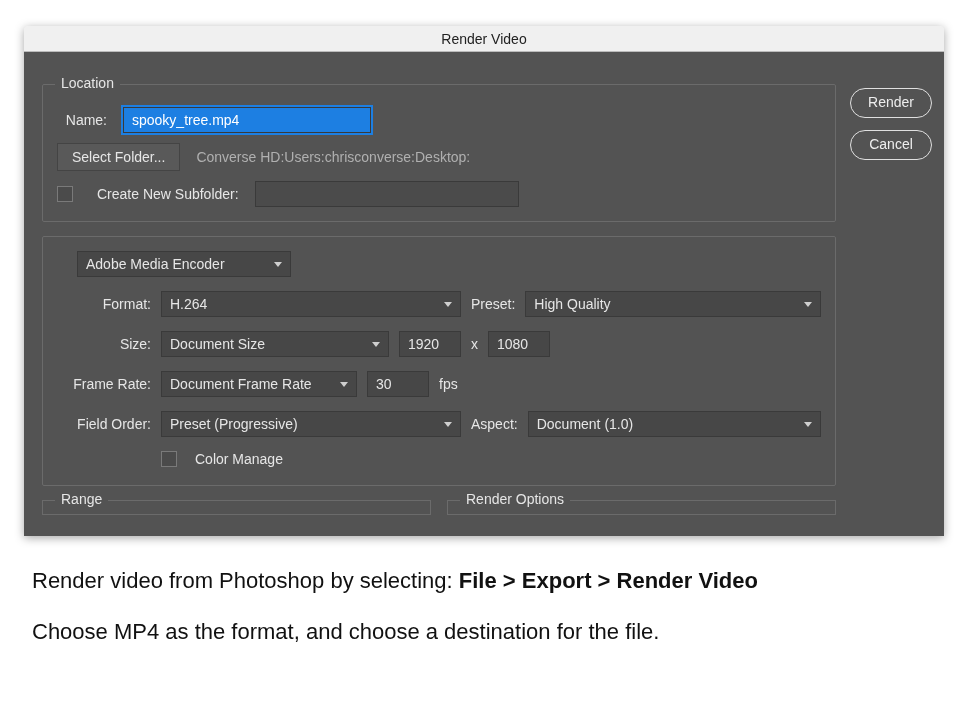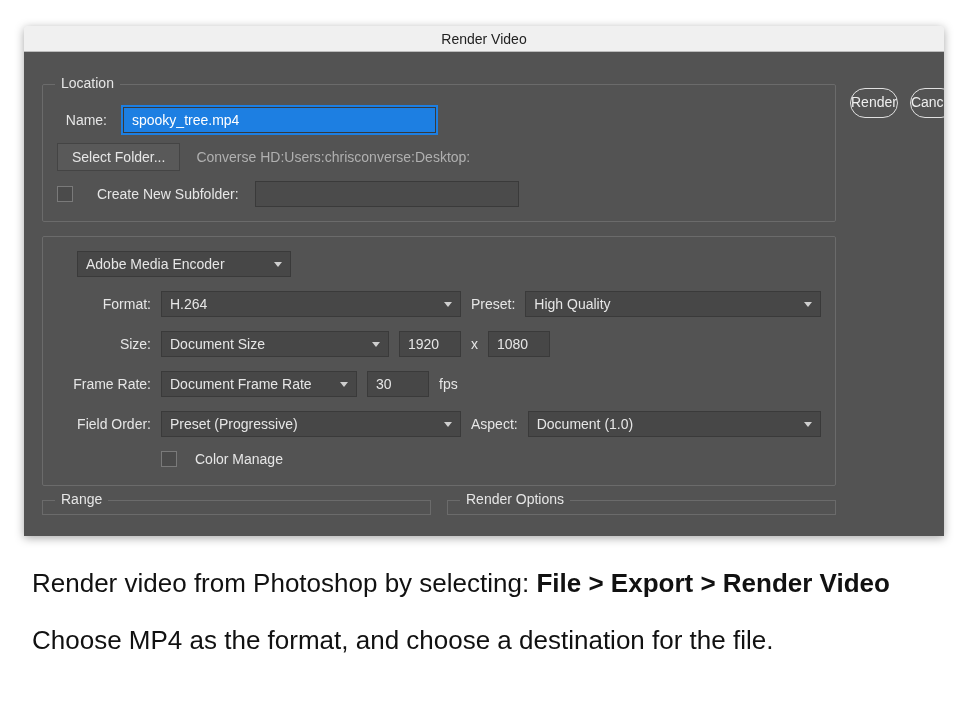--- a/index.html
+++ b/index.html
@@ -41,21 +41,21 @@
   .panels {
     flex: 1;
     display: flex;
     flex-direction: column;
     gap: 14px;
     min-width: 0;
   }
   .sidebuttons {
     width: 96px;
     display: flex;
-    flex-direction: row;
+    flex-direction: column;
     gap: 12px;
     padding-left: 14px;
     padding-top: 4px;
   }
 
   
   .group {
     border: 1px solid #6b6b6b;
     border-radius: 2px;
     padding: 22px 14px 14px 14px;
@@ -86,21 +86,21 @@
   .text-input, .select, .num-input, .btn-dark, .empty-input {
     height: 26px;
     background: #474747;
     border: 1px solid #3a3a3a;
     color: #e6e6e6;
     font-size: 14px;
     display: flex;
     align-items: center;
     padding: 0 8px;
   }
-  .text-input { width: 313px; }
+  .text-input { width: 248px; }
   .text-input.selected {
     outline: 2px solid #1d7fe2;
     background: #1d7fe2;
     color: #ffffff;
   }
   .empty-input { width: 264px; height: 26px; background:#4b4b4b; }
   .num-input { width: 62px; justify-content:flex-start; }
   .btn-dark {
     background: #595959;
     border:1px solid #444;
@@ -167,21 +167,21 @@
   .sub-legend-box .sub-legend {
     position:absolute;
     top:-10px; left:12px;
     padding:0 6px;
     background:#535353;
   }
 
   
   .caption {
     padding: 28px 0 0 8px;
-    font-size: 26px;
+    font-size: 22px;
     line-height: 1.5;
     color: #111;
   }
   .caption p { margin-bottom: 18px; }
   .caption .bold { font-weight: 700; }
 </style>
 </head>
 <body>
 
 <div class="dialog">

